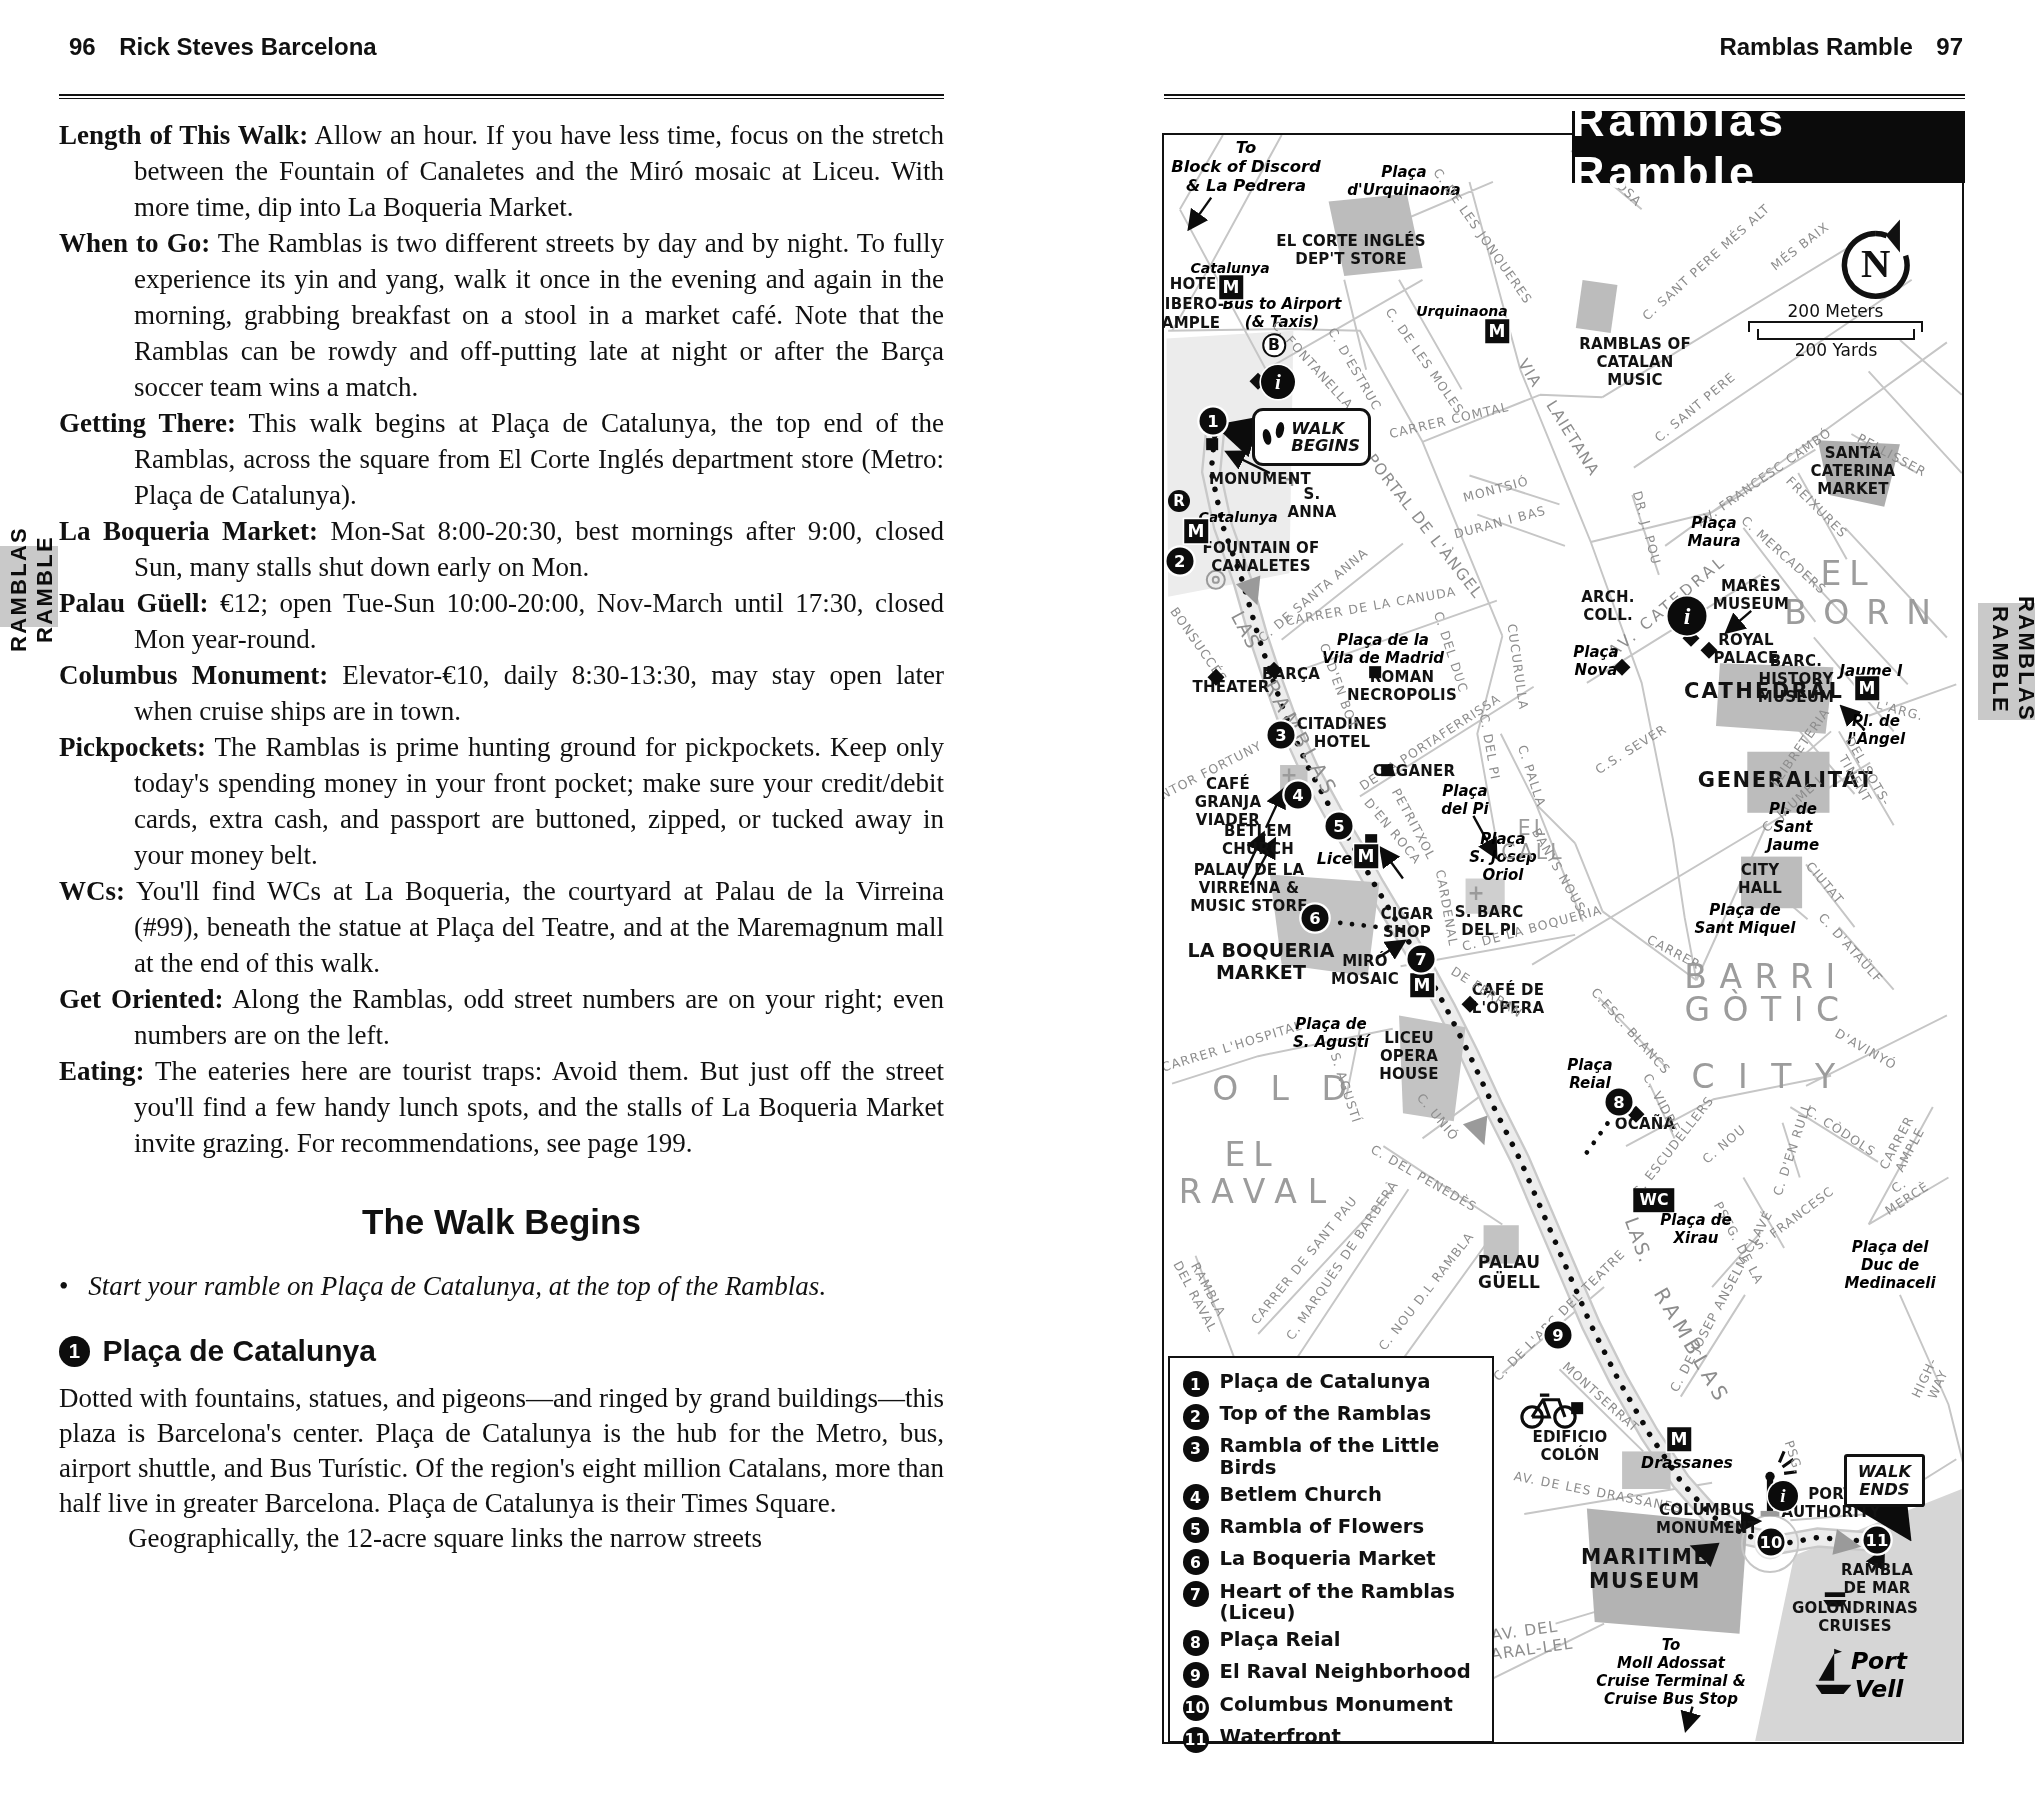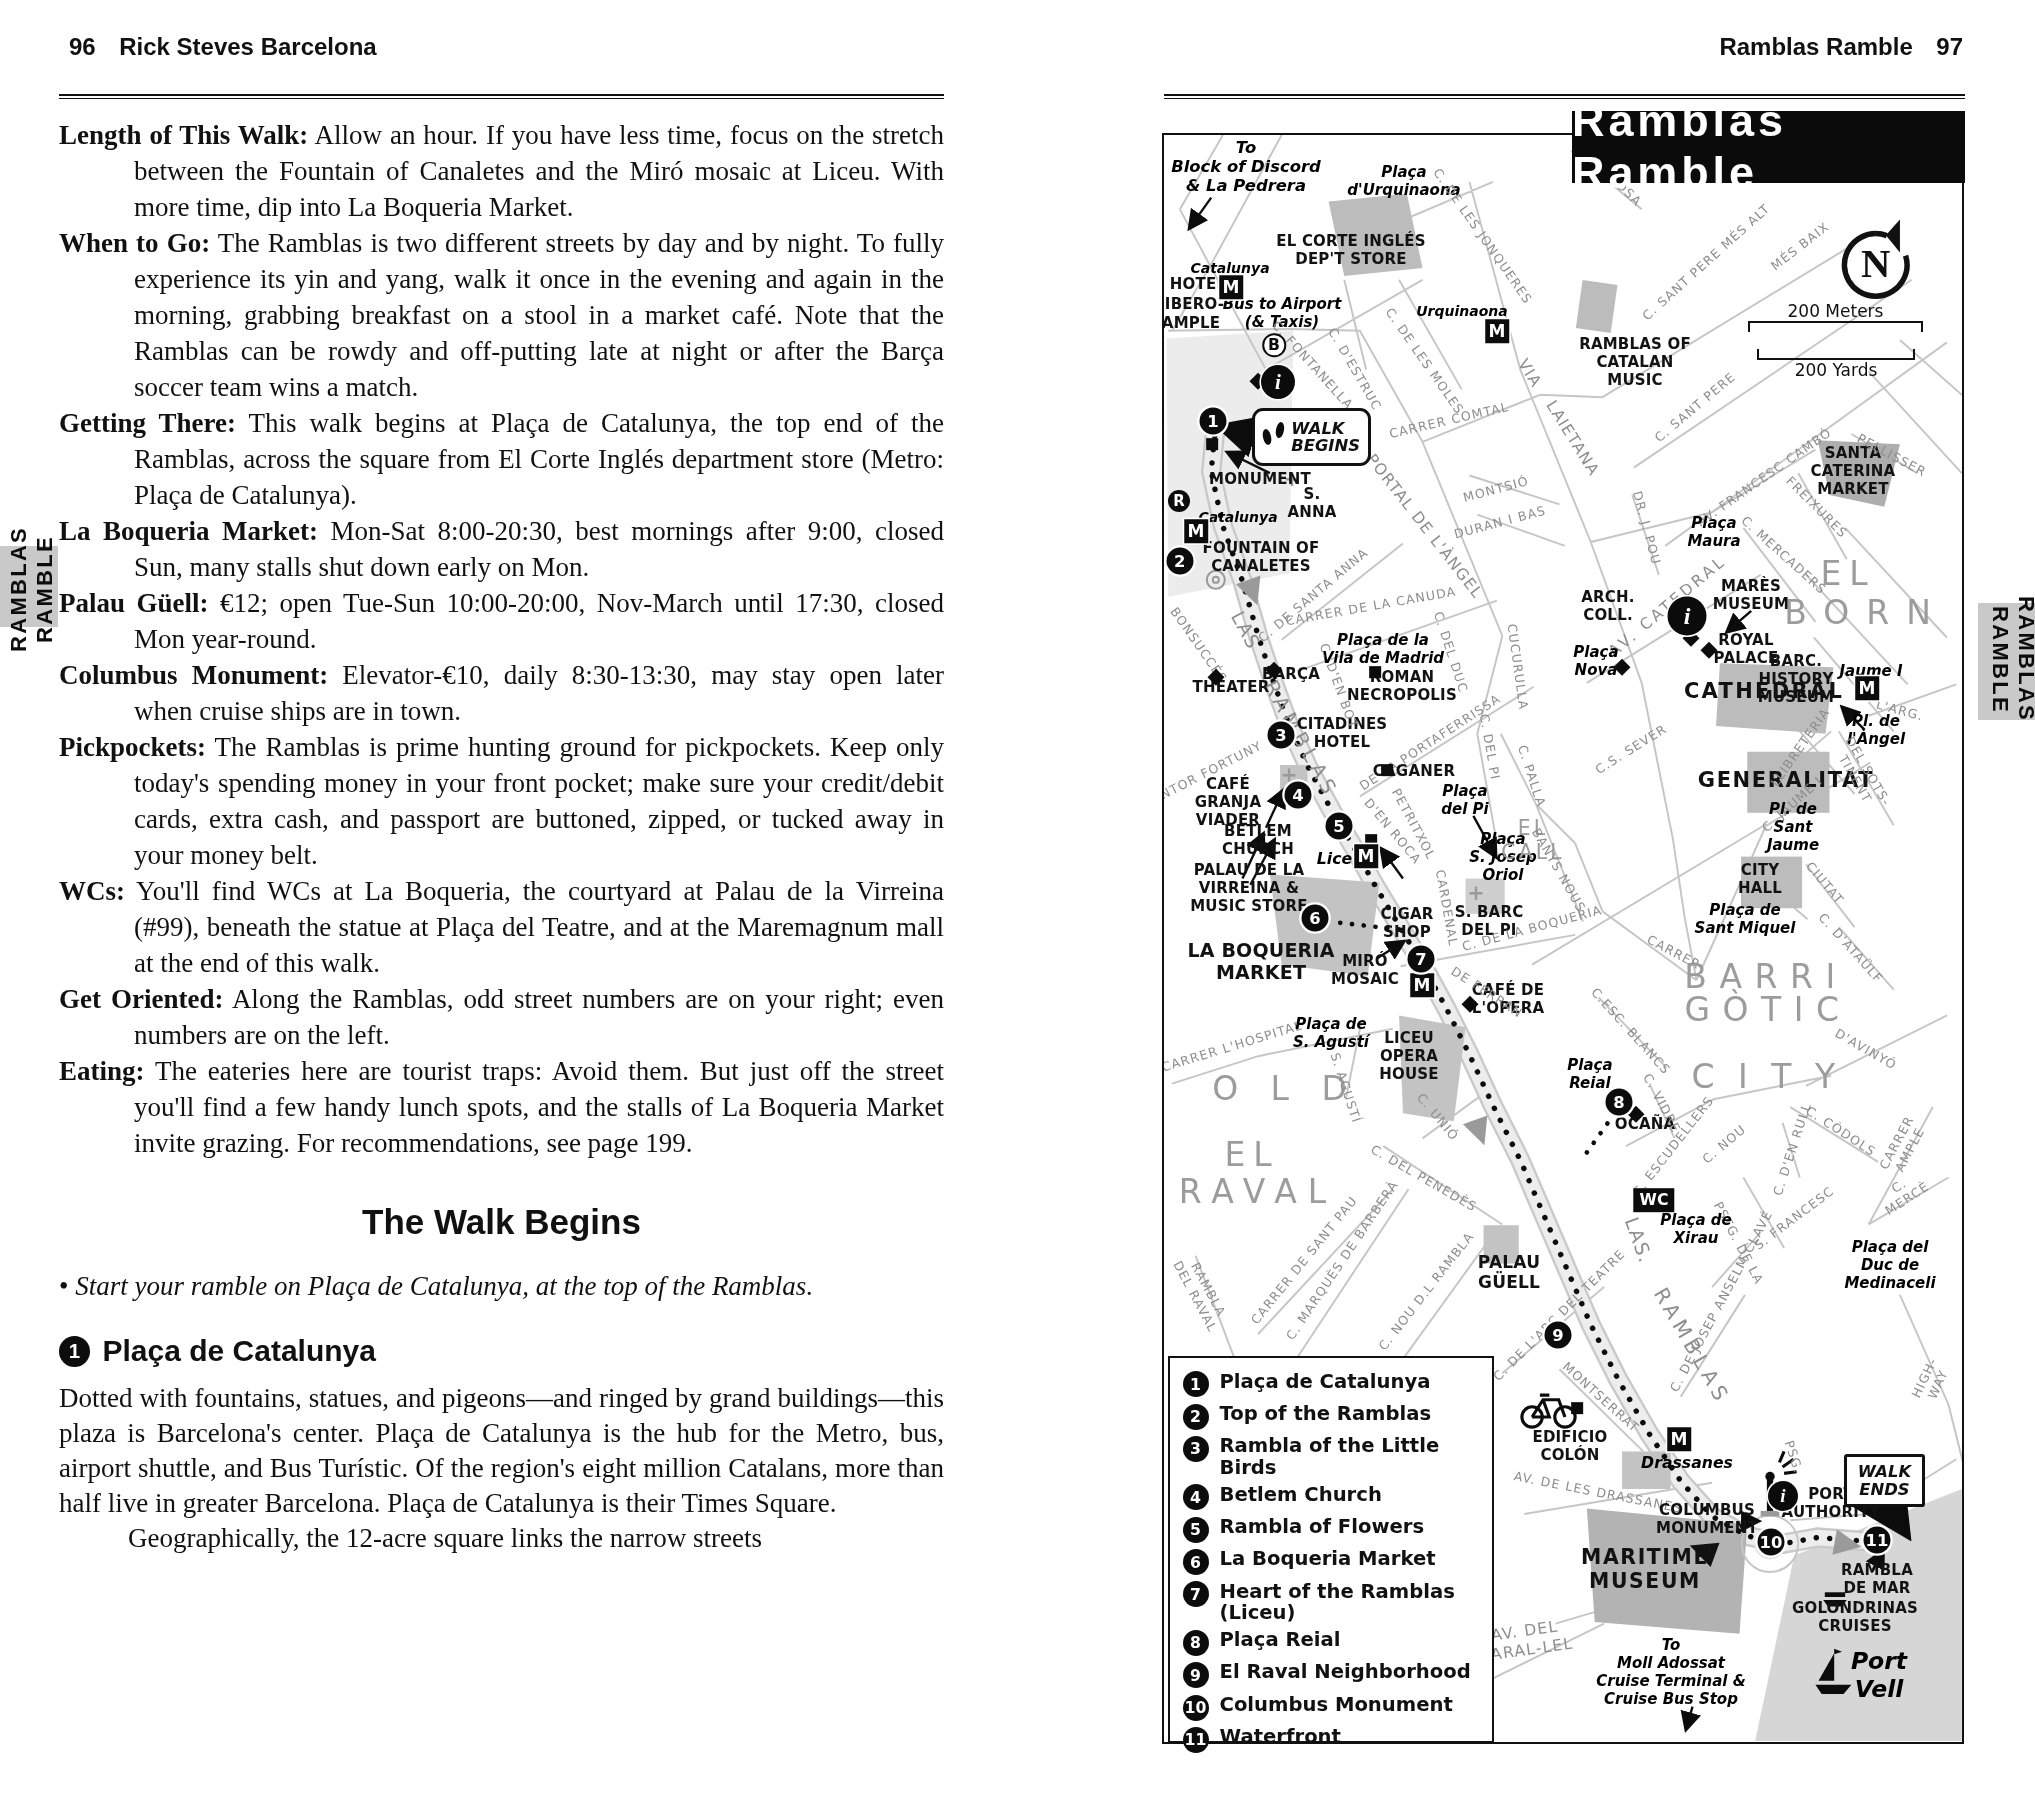--- a/index.html
+++ b/index.html
@@ -18,21 +18,21 @@
            letter-spacing:2.3px;color:#0c0c0c;text-align:center;}
   .tabtext.flip{transform:rotate(180deg);}
   
   .leftcol{position:absolute;left:59px;top:117px;width:885px;}
   h1.sec{font:bold 35px "Liberation Sans",sans-serif;text-align:center;margin:0 0 19px 0;}
   h1.sec2{font:bold 35px "Liberation Sans",sans-serif;text-align:center;margin:41px 0 27px 0;}
   .entry{font-size:27px;line-height:36px;text-align:justify;margin:0;
          padding-left:75px;text-indent:-75px;}
   .entry b{font-family:"Liberation Serif",serif;}
   .bullet{font-size:27px;line-height:34px;margin:0 0 31px 0;}
-  .bullet i{font-size:27px;}
+  .bullet i{font-size:27px;margin-left:13px;}
   .stophead{display:flex;align-items:center;gap:12.5px;font:bold 30px "Liberation Sans",sans-serif;margin:0 0 12.5px 0;}
   .stopnum{width:31px;height:31px;border-radius:50%;background:#0d0d0d;color:#fff;flex:none;
            display:flex;align-items:center;justify-content:center;font:bold 20.4px "Liberation Sans",sans-serif;}
   .par{font-size:27px;line-height:35px;text-align:justify;margin:0;}
   .par.ind{text-indent:69px;}
   
   .map{position:absolute;left:1162px;top:133px;width:802px;height:1611px;
        border:2.3px solid #111;box-sizing:border-box;background:#fff;overflow:hidden;}
   .map svg{position:absolute;left:0;top:0;}
   .maptitle{position:absolute;left:1572px;top:111px;width:393px;height:72px;background:#0b0b0b;
@@ -504,21 +504,21 @@
       <div class="garrow" style="position: absolute; left: 313px; top: 990px; transform: translate(-20%, -50%) rotate(70deg);"></div>
       <div class="garrow" style="position: absolute; left: 676px; top: 1408px; transform: translate(-20%, -50%) rotate(10deg);"></div>
       <div class="garrow black" style="position: absolute; left: 546px; top: 1418px; transform: translate(-20%, -50%) rotate(200deg);"></div>
     </div>
 </div>
 
 <div class="scale" style="left:1748px;top:301px;width:175px;">
   <div>200 Meters</div>
   <div class="bar m"></div>
 </div>
-<div class="scale" style="left:1757px;top:349px;width:158px;">
+<div class="scale" style="left:1757px;top:329px;width:158px;">
   <div class="bar y"></div>
   <div>200 Yards</div>
 </div>
 
 <div class="walkbox" style="left:1252px;top:408px;width:113px;height:52px;">
   <span class="fp"></span>
   <span>WALK
 BEGINS</span>
 </div>
 <div class="walkbox ends" style="left:1844px;top:1454px;width:75px;height:47px;">

